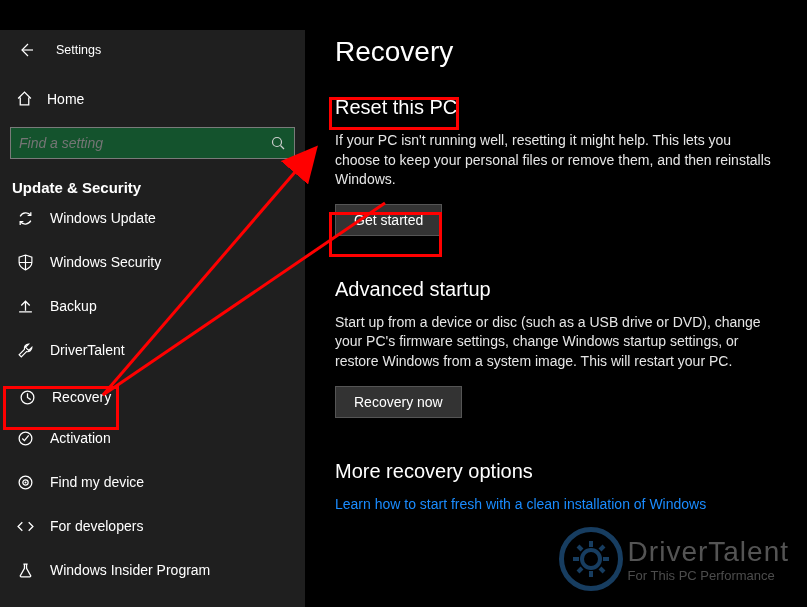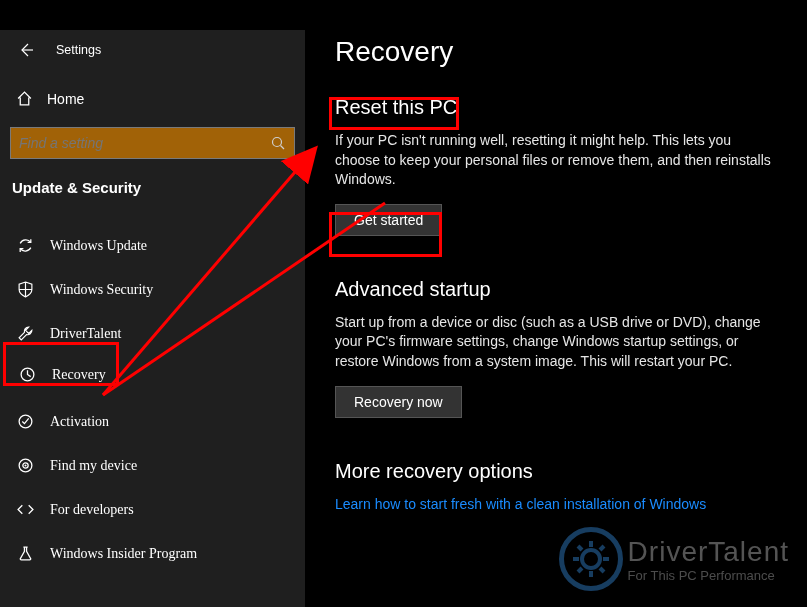--- a/index.html
+++ b/index.html
@@ -35,21 +35,21 @@
     align-items: center;
     gap: 14px;
     padding: 10px 12px 10px 16px;
     margin-top: 18px;
     font-size: 14px;
   }
   .searchbox {
     margin: 10px 10px 6px 10px;
     height: 32px;
     border: 1px solid #7a7a7a;
-    background: #a16207;
+    background: #14532d;
     display: flex;
     align-items: center;
     padding: 0 8px 0 8px;
     font-size: 14px;
     color: #cfcfcf;
   }
   .searchbox input {
     flex: 1;
     background: transparent;
     border: none;
@@ -65,27 +65,26 @@
     font-size: 15px;
     font-weight: 600;
   }
   .nav {
     display: flex;
     flex-direction: column;
     margin-top: 6px;
   }
   .nav-item {
     display: flex;
-    align-items: flex-end;
+    align-items: flex-start;
     gap: 16px;
     height: 44px;
     padding: 0 12px 0 16px;
     font-size: 14px;
     cursor: default;
-    font-family: Liberation Serif, serif;
   }
   .nav-item .ic {
     width: 18px;
     display: flex;
     justify-content: center;
   }
   .nav-item.selected-highlight {
     border: 3px solid #ff0000;
     height: 44px;
     padding-left: 13px;
@@ -217,20 +216,28 @@
       </span>
       <span>Windows Update</span>
     </div>
     <div class="nav-item">
       <span class="ic">
         <svg width="17" height="17" viewBox="0 0 16 16">
             <path d="M8 1 L14 3 V8 C14 12 8 15 8 15 C8 15 2 12 2 8 V3 Z M8 1 V15 M2 8 H14" stroke="#fff" stroke-width="1.1" fill="none"></path>
           </svg>
       </span>
       <span>Windows Security</span>
+    </div>
+    <div class="nav-item">
+      <span class="ic">
+        <svg width="17" height="17" viewBox="0 0 16 16">
+            <path d="M8 12 V3 M4 7 L8 3 L12 7 M2 13 H14" stroke="#fff" stroke-width="1.2" fill="none"></path>
+          </svg>
+      </span>
+      <span>Backup</span>
     </div>
     <div class="nav-item">
       <span class="ic">
         <svg width="17" height="17" viewBox="0 0 16 16">
             <path d="M11 2 A4 4 0 0 0 7 7 L2 12 L4 14 L9 9 A4 4 0 0 0 14 5 L11 8 L8 5 Z" stroke="#fff" stroke-width="1.1" fill="none"></path>
           </svg>
       </span>
       <span>DriverTalent</span>
     </div>
     <div class="nav-item selected-highlight">

